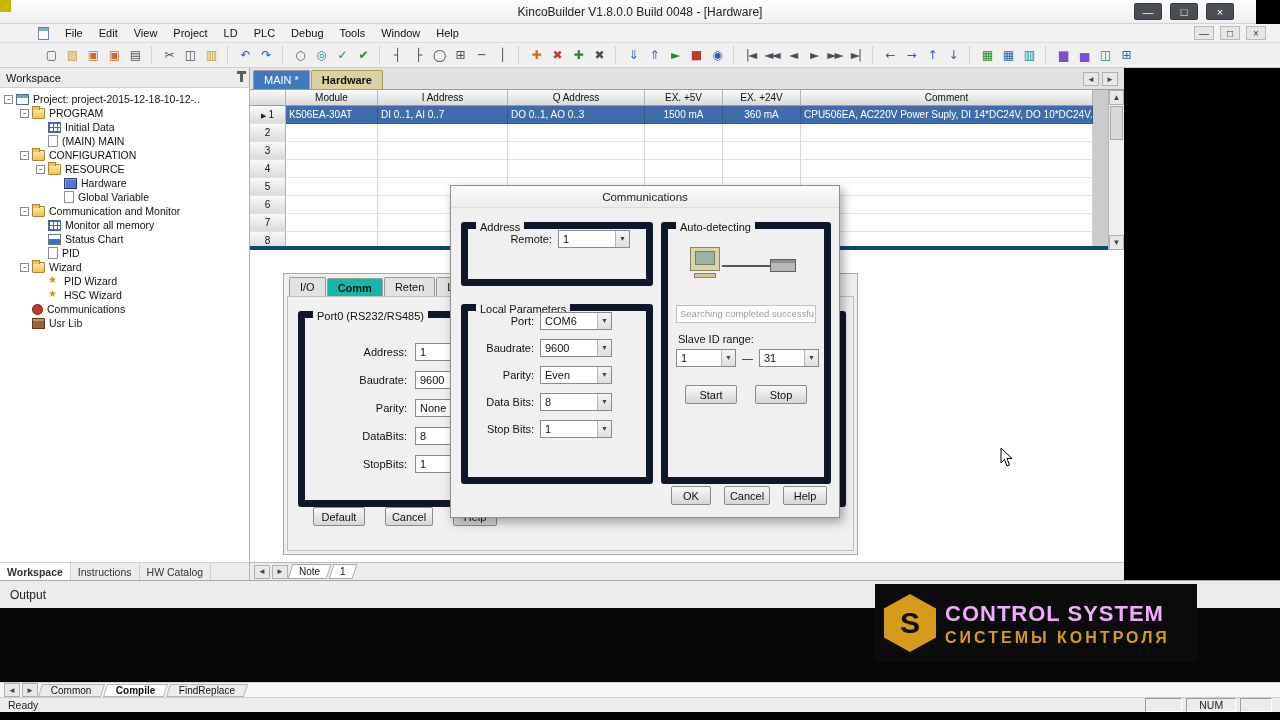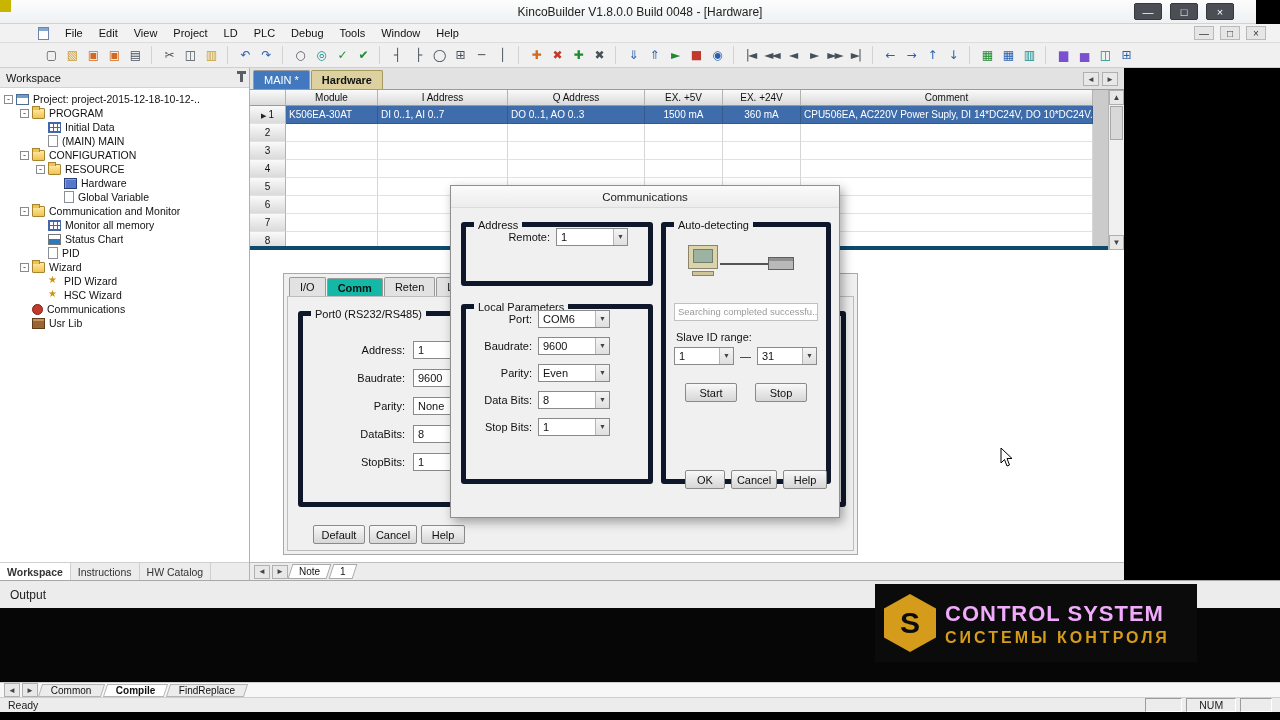--- a/index.html
+++ b/index.html
@@ -74,27 +74,27 @@
 .panel{position:absolute;left:250px;top:250px;right:0;height:312px;background:#fff}
 .note-tabs{position:absolute;left:250px;top:562px;right:0;height:18px;background:#ececec;border-top:1px solid #bdbdbd;display:flex;align-items:center;gap:2px;padding-left:4px;font-size:10px}
 .note-tab{padding:1px 8px;background:#fff;border:1px solid #a8a8a8;transform:skewX(-18deg)}
 .note-tab span{display:inline-block;transform:skewX(18deg)}
 
 .sheet{position:absolute;left:283px;top:273px;width:575px;height:282px;background:#f0f0f0;border:1px solid #a8a8a8;z-index:5}
 .sheet-tabs{position:absolute;top:3px;left:5px;display:flex}
 .sheet-tab{padding:3px 10px;border:1px solid #9a9a9a;border-bottom:none;background:#e2e2e2;font-size:11px;border-radius:2px 2px 0 0;margin-right:1px}
 .sheet-tab.active{background:#14b8a6;position:relative;top:1px;font-weight:bold}
 .sheet-body{position:absolute;top:22px;left:3px;right:3px;bottom:3px;border:1px solid #bdbdbd;background:#f0f0f0}
-.group{position:absolute;border:5px solid #0f172a;border-radius:3px}
+.group{position:absolute;border:7px solid #0f172a;border-radius:3px}
 .group-title{position:absolute;top:-8px;left:8px;background:#f0f0f0;padding:0 4px;font-size:11px;white-space:nowrap}
 .g-port{left:10px;top:14px;width:548px;height:196px;padding-top:24px}
 .crow{display:flex;align-items:center;height:20px;margin:0 0 8px 30px}
 .crow .lbl{width:72px;text-align:right;margin-right:8px}
 .field{width:130px;height:18px;background:#fff;border:1px solid #8a8a8a;padding:1px 4px;font-size:11px;line-height:14px}
-.sheet-btns{position:absolute;bottom:6px;left:25px;display:flex;gap:4px}
+.sheet-btns{position:absolute;bottom:24px;left:25px;display:flex;gap:20px}
 .btn{height:19px;background:linear-gradient(#f9f9f9,#e9e9e9 45%,#d6d6d6);border:1px solid #8a8a8a;border-radius:2px;font-size:11px;display:flex;align-items:center;justify-content:center;padding:0 4px}
 .w48{width:48px}.w52{width:52px}.w40{width:40px}.w46{width:46px}.w44{width:44px}
 
 .modal{position:absolute;left:450px;top:185px;width:390px;height:333px;background:#f0f0f0;border:1px solid #8f8f8f;box-shadow:3px 4px 10px rgba(0,0,0,.35);z-index:10}
 .modal-title{height:22px;display:flex;align-items:center;justify-content:center;font-size:11.5px;color:#222;background:linear-gradient(#fbfbfb,#ececec);border-bottom:1px solid #dcdcdc}
 .g-address{left:10px;top:36px;width:192px;height:64px}
 .g-local{left:10px;top:118px;width:192px;height:180px}
 .g-auto{left:210px;top:36px;width:170px;height:262px}
 .mrow{display:flex;align-items:center;height:20px;margin:0 0 7px 8px}
 .mrow .lbl{width:58px;text-align:right;margin-right:6px;white-space:nowrap}
@@ -106,21 +106,21 @@
 .pc-body{position:absolute;left:22px;top:4px;width:30px;height:24px;background:#ddd3ab;border:1px solid #8a856a}
 .pc-screen{position:absolute;left:4px;top:3px;right:4px;bottom:5px;background:#9db3a2;border:1px solid #6e8172}
 .pc-base{position:absolute;left:26px;top:30px;width:22px;height:5px;background:#cfc49a;border:1px solid #8a856a}
 .cable{position:absolute;left:54px;top:22px;width:48px;border-top:2px solid #555}
 .plc-dev{position:absolute;left:102px;top:16px;width:26px;height:13px;background:#b9b9b9;border:1px solid #5f5f5f;box-shadow:inset 0 3px 0 #8f8f8f}
 .status-box{margin:10px 8px 0;height:18px;background:#fff;border:1px solid #c0c0c0;color:#9a9a9a;font-size:9.5px;line-height:16px;padding:0 3px;white-space:nowrap;overflow:hidden}
 .slave-lbl{margin:10px 0 4px 10px;font-size:11px}
 .range-row{display:flex;align-items:center;gap:6px;margin-left:8px}
 .range-row .selbox{width:60px}
 .auto-btns{display:flex;gap:18px;justify-content:center;margin-top:18px}
-.modal-btns{position:absolute;right:12px;bottom:28px;display:flex;gap:6px}
+.modal-btns{position:absolute;right:12px;bottom:12px;display:flex;gap:13px}
 
 .output-header{position:absolute;left:0;top:580px;width:1280px;height:28px;background:#ececec;border-top:1px solid #a8a8a8;display:flex;align-items:center;padding-left:10px;font-size:12px;color:#222}
 .output-black{position:absolute;left:0;top:608px;width:1280px;height:74px;background:#060606}
 .output-tabs{position:absolute;left:0;top:682px;width:1280px;height:15px;background:#f7f7f7;display:flex;align-items:center;gap:2px;padding-left:4px;font-size:10px;border-top:1px solid #cfcfcf}
 .out-tab{padding:0 10px;border:1px solid #b5b5b5;background:#ececec;transform:skewX(-18deg);height:13px;line-height:12px}
 .out-tab span{display:inline-block;transform:skewX(18deg)}
 .out-tab.active{background:#fff;font-weight:bold}
 .statusbar{position:absolute;left:0;top:697px;width:1280px;height:15px;background:#ececec;border-top:1px solid #cfcfcf;font-size:10.5px;display:flex;align-items:center;padding:0 8px;color:#222}
 .status-right{margin-left:auto;display:flex;gap:4px}
 .scell{border:1px solid;border-color:#9c9c9c #fff #fff #9c9c9c;padding:0 12px;line-height:12px}

